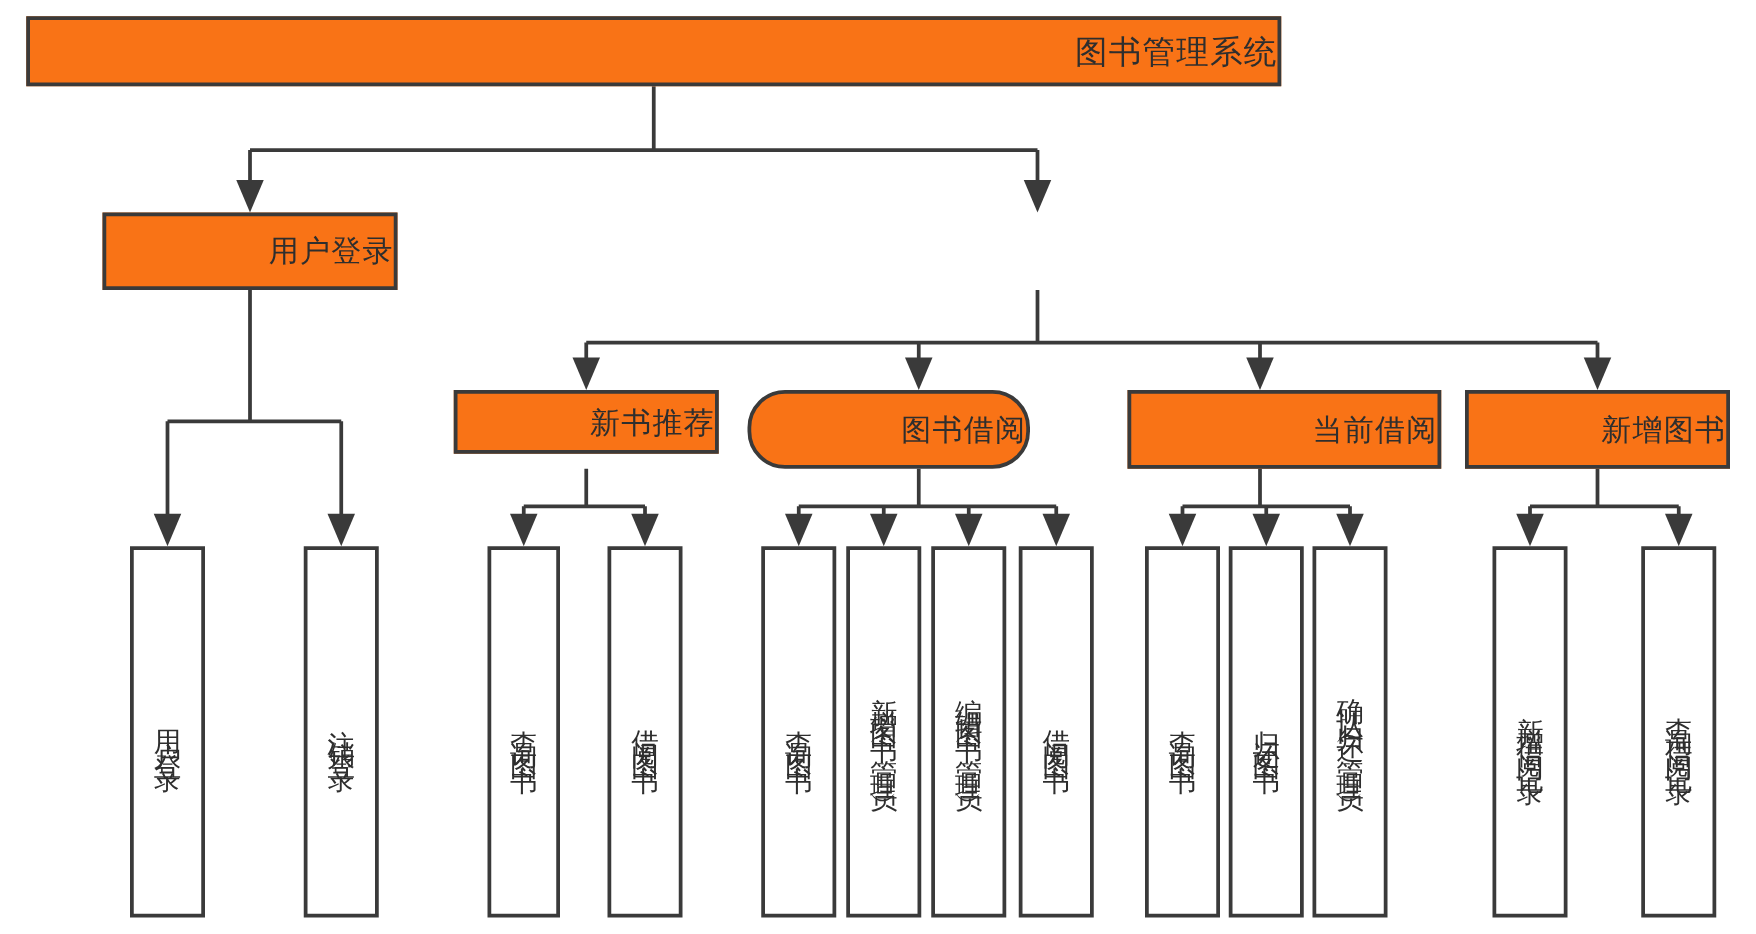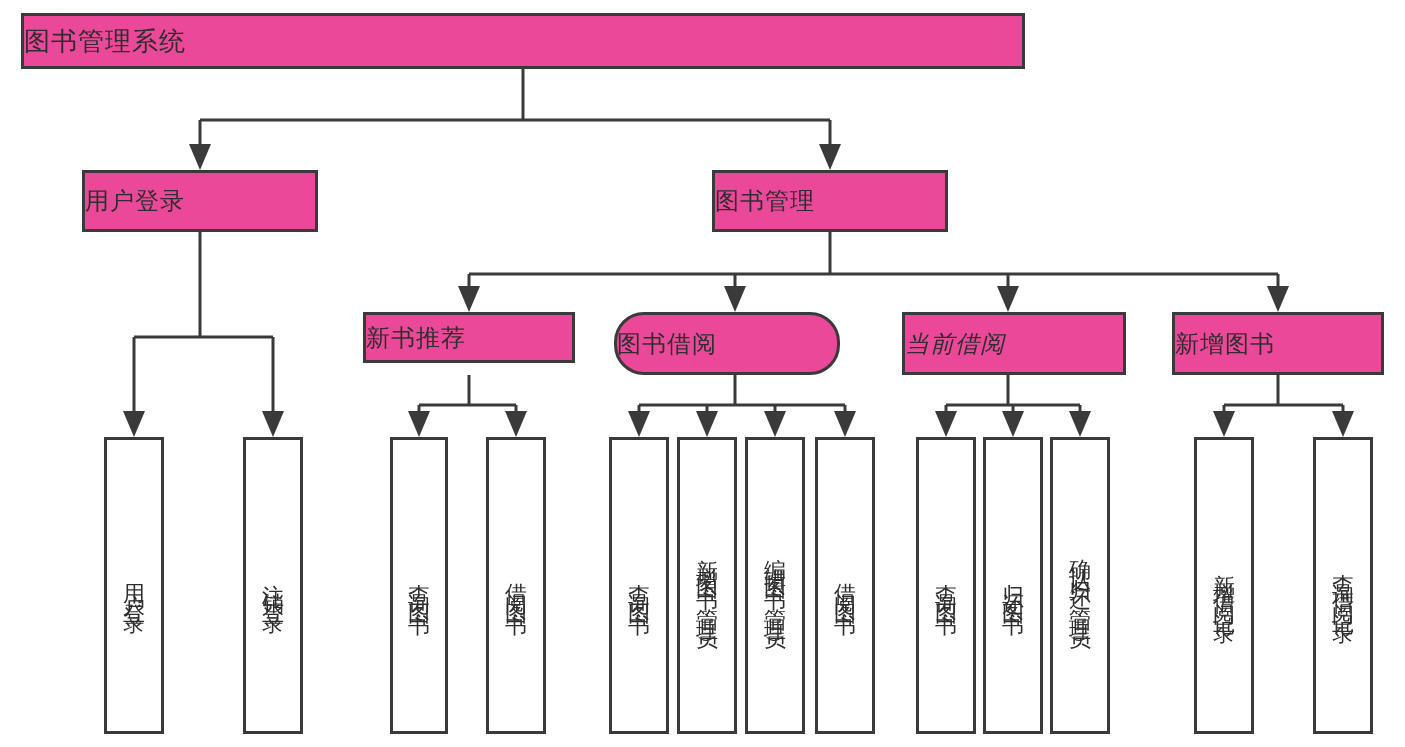--- a/index.html
+++ b/index.html
@@ -21,25 +21,25 @@
   .connector-layer {
     position: absolute;
     left: 0; top: 0;
     width: 1405px; height: 747px;
     z-index: 1;
   }
   .connector-layer line { stroke: var(--line); stroke-width: 3; }
   .connector-layer polygon { fill: var(--line); }
   .box {
     position: absolute;
-    background: #ec4899;
+    background: #f97316;
     border: 3px solid var(--line);
     display: flex;
     align-items: center;
-    justify-content: flex-start;
+    justify-content: flex-end;
     z-index: 2;
   }
   .hlabel {
     color: var(--text);
     font-size: 24px;
     letter-spacing: 1px;
     white-space: nowrap;
   }
   .root .hlabel { font-size: 26px; }
   .vbox {
@@ -151,31 +151,28 @@
     </g>
   </svg>
 
   <div class="box root" style="left:21px; top:13px; width:1004px; height:56px;">
     <span class="hlabel">图书管理系统</span>
   </div>
 
   <div class="box" style="left:82px; top:170px; width:236px; height:62px;">
     <span class="hlabel">用户登录</span>
   </div>
-  <div class="box" style="left:712px; top:170px; width:236px; height:62px;">
-    <span class="hlabel">图书管理</span>
-  </div>
 
   <div class="box" style="left:363px; top:312px; width:212px; height:51px;">
     <span class="hlabel">新书推荐</span>
   </div>
-  <div class="box" style="left:614px; top:312px; width:226px; height:63px;border-radius:30px;">
+  <div class="box" style="left:598px; top:312px; width:226px; height:63px;border-radius:30px;">
     <span class="hlabel">图书借阅</span>
   </div>
-  <div class="box" style="left:902px; top:312px; width:224px; height:63px;font-style:italic;">
+  <div class="box" style="left:902px; top:312px; width:251px; height:63px;">
     <span class="hlabel">当前借阅</span>
   </div>
   <div class="box" style="left:1172px; top:312px; width:212px; height:63px;">
     <span class="hlabel">新增图书</span>
   </div>
 
   <div class="vbox" style="left:104px; top:437px; width:60px; height:297px;">
     <span class="vlabel">用户登录</span>
   </div>
   <div class="vbox" style="left:243px; top:437px; width:60px; height:297px;">

